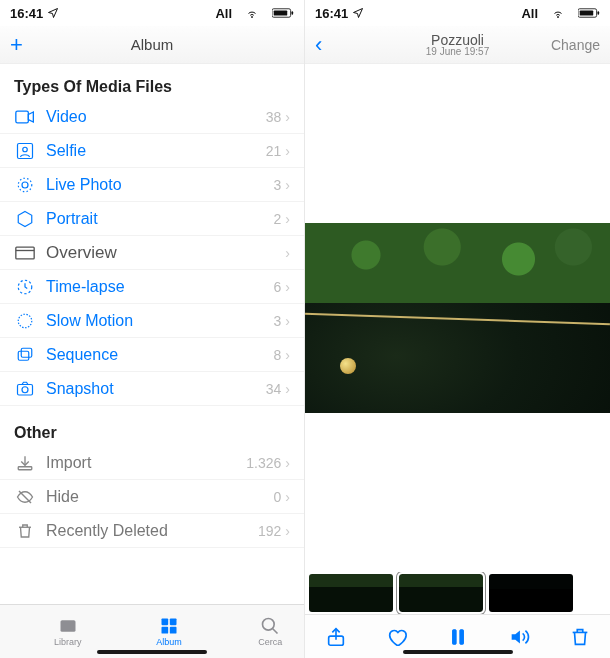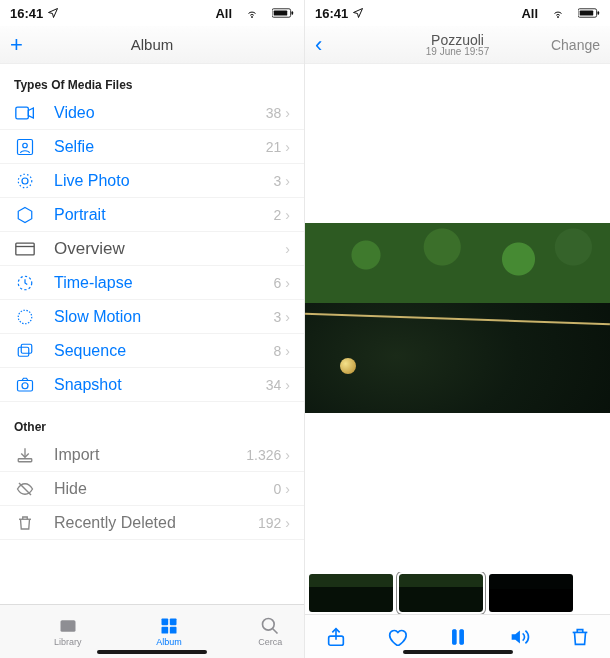--- a/index.html
+++ b/index.html
@@ -19,25 +19,25 @@
   .nav-center { position:absolute; left:50%; transform:translateX(-50%); text-align:center;}
   .title1 { font-size: 15px; color:#444; font-weight:500;}
   .title2 { font-size: 14px; color:#555; font-weight:500; line-height:1;}
   .subtitle { font-size: 10px; color:#888; line-height:1;}
   .nav-left, .nav-right { min-width:40px; font-size:14px; color:#007aff;}
   .nav-right { text-align:right; color:#888;}
   .plus { font-size: 22px; color:#007aff; font-weight:300; line-height:1;}
 
   
   .scroll { flex:1; overflow:hidden; }
-  .section-header { font-size: 12px; font-weight:700; color:#222; padding: 14px 14px 4px 14px;}
+  .section-header { font-size: 16px; font-weight:700; color:#222; padding: 14px 14px 4px 14px;}
   .list-item { display:flex; align-items:center; height: 34px; padding: 0 14px; border-bottom: 1px solid #f2f2f2; position:relative;}
   .list-item .iconwrap { width:22px; display:flex; justify-content:center; color:#007aff;}
   .list-item.gray .iconwrap { color:#888;}
-  .list-item .label { flex:1; margin-left:18px; font-size:16px; color:#007aff; white-space:nowrap;}
+  .list-item .label { flex:1; margin-left:10px; font-size:16px; color:#007aff; white-space:nowrap;}
   .list-item.overview .label { color:#555; font-size:17px;}
   .list-item.gray .label { color:#777;}
   .list-item .count { font-size:14px; color:#bbb; margin-right:4px;}
   .list-item .chev { color:#ccc; font-size:14px;}
 
   
   .tabbar { height: 54px; border-top:1px solid #ddd; display:flex; background:#f8f8f8;}
   .tab { flex:1; display:flex; flex-direction:column; align-items:center; justify-content:center; gap:1px; color:#8e8e93;margin-left:34px;}
   .tab.active { color:#007aff;}
   .tab .tlabel { font-size:9px;}

